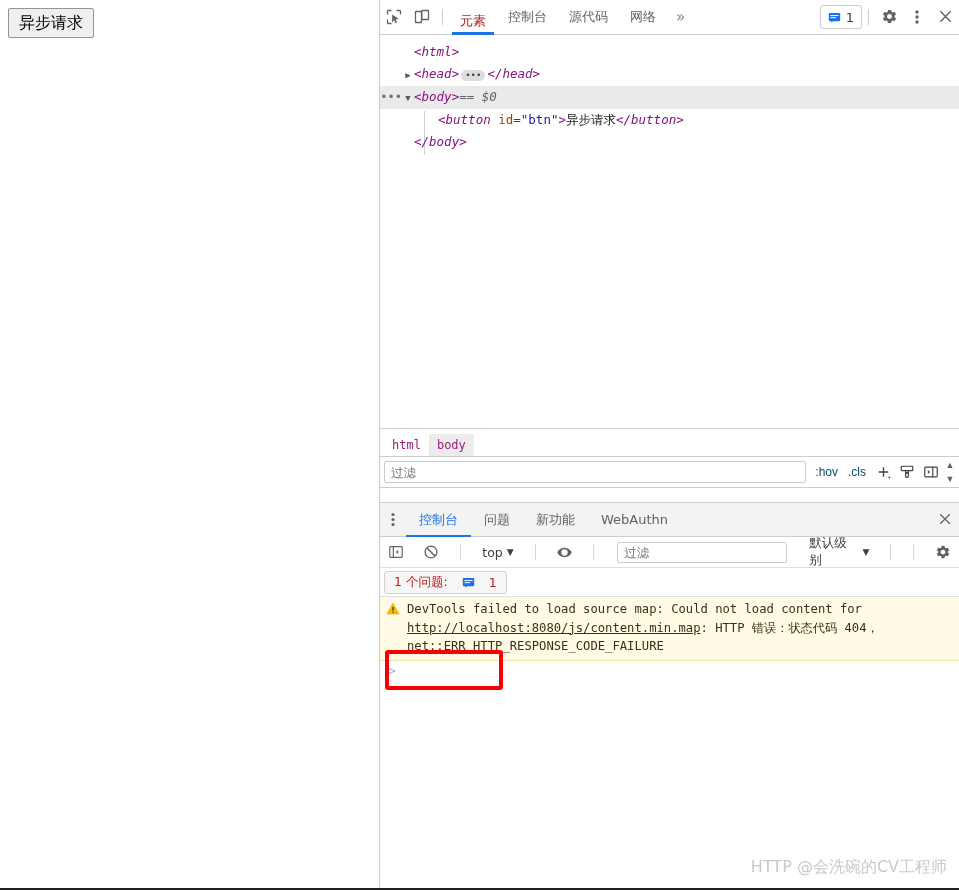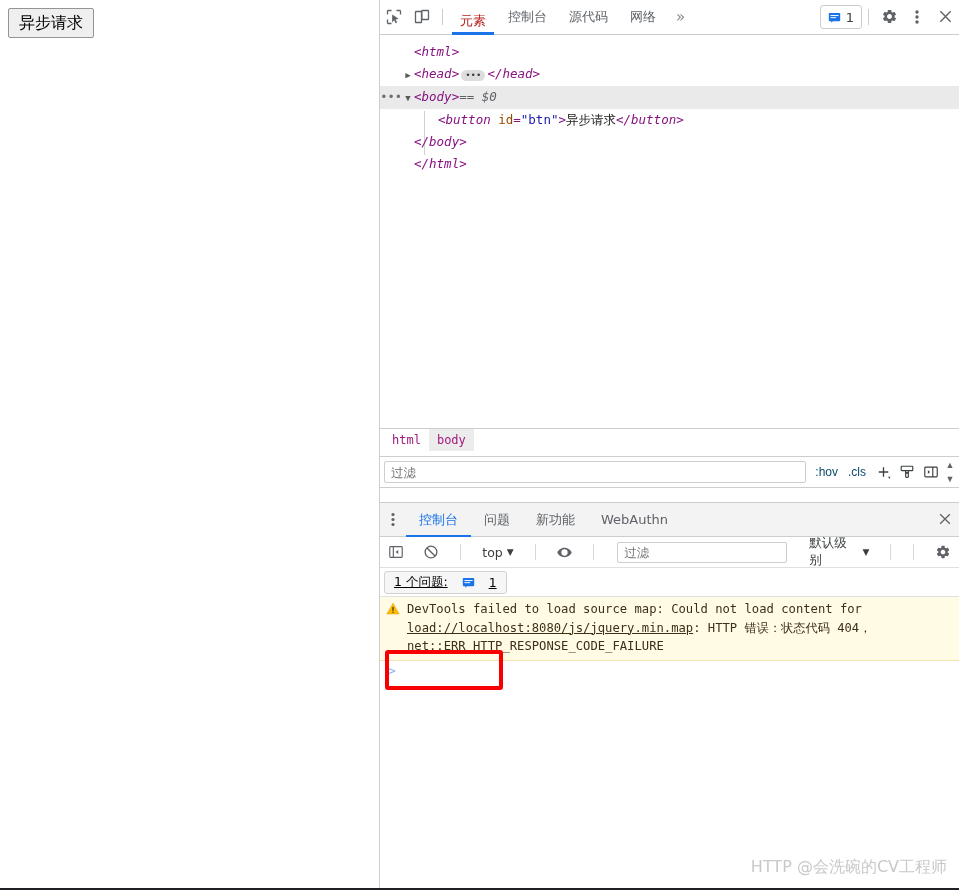--- a/index.html
+++ b/index.html
@@ -178,21 +178,21 @@
     left: 44px;
     width: 1px;
     background: #d0d0d0;
   }
 
   
   #breadcrumb {
     height: 27px;
     min-height: 27px;
     display: flex;
-    align-items: flex-start;
+    align-items: flex-end;
     border-top: 1px solid #cdcdcd;
     background: #ffffff;
     padding-left: 4px;
   }
   .crumb {
     font-family: "DejaVu Sans Mono", monospace;
     font-size: 12px;
     color: #a1197f;
     padding: 4px 8px;
   }
@@ -385,22 +385,21 @@
   #issues-chip {
     display: flex;
     align-items: center;
     gap: 14px;
     border: 1px solid #d2d2d2;
     border-radius: 3px;
     background: #f6f6f6;
     padding: 2px 9px;
     font-family: "DejaVu Sans", sans-serif;
     font-size: 12.5px;
-    color: #000000;
-    text-decoration: underline;
+    color: #b91c1c;
   }
 
   #console-messages {
     flex: 1;
     min-height: 0;
     background: #ffffff;
     font-family: "DejaVu Sans Mono", monospace;
     font-size: 12.2px;
     position: relative;
     overflow: hidden;
@@ -573,25 +572,20 @@
       <span class="arrow"></span>
       <span style="padding-left:24px"><span class="tag">&lt;button </span><span class="attr-name">id</span><span class="tag">=</span><span class="attr-val">"btn"</span><span class="tag">&gt;</span><span class="txt">异步请求</span><span class="tag">&lt;/button&gt;</span></span>
     </div>
 
     <div class="dom-line">
       <span class="gutter"></span>
       <span class="arrow"></span>
       <span class="tag">&lt;/body&gt;</span>
     </div>
 
-    <div class="dom-line">
-      <span class="gutter"></span>
-      <span class="arrow"></span>
-      <span class="tag">&lt;/html&gt;</span>
-    </div>
   </div>
 
   <div id="breadcrumb">
     <span class="crumb">html</span>
     <span class="crumb active">body</span>
   </div>
 
 
   <div id="styles-filterbar">
     <input id="styles-filter-input" type="text" placeholder="过滤" style="">
@@ -711,21 +705,21 @@
     <div id="console-messages">
 
       <div class="msg-warning">
         <span class="warn-icon">
           <svg width="14" height="14" viewBox="0 0 16 16">
             <path d="M8 1.3l7 12.4H1z" fill="#fbbc04" stroke="#e5a100" stroke-width="0.6"></path>
             <rect x="7.3" y="5.6" width="1.4" height="4.4" fill="#3d3016"></rect>
             <rect x="7.3" y="11" width="1.4" height="1.4" fill="#3d3016"></rect>
           </svg>
         </span>
-        <span><span>DevTools failed to load source map: Could not load content for </span><a href="#">load://localhost:8080/js/jquery.min.map</a><span>: HTTP 错误：状态代码 404，net::ERR_HTTP_RESPONSE_CODE_FAILURE</span></span>
+        <span><span>DevTools failed to load source map: Could not load content for </span><a href="#">http://localhost:8080/js/content.min.map</a><span>: HTTP 错误：状态代码 404，net::ERR_HTTP_RESPONSE_CODE_FAILURE</span></span>
       </div>
 
 
       <div id="prompt-row">
         <span>&gt;</span>
       </div>
 
       <div id="red-box" style="left:5px; top:53px; width:110px; height:32px;"></div>
     </div>
   </div>

